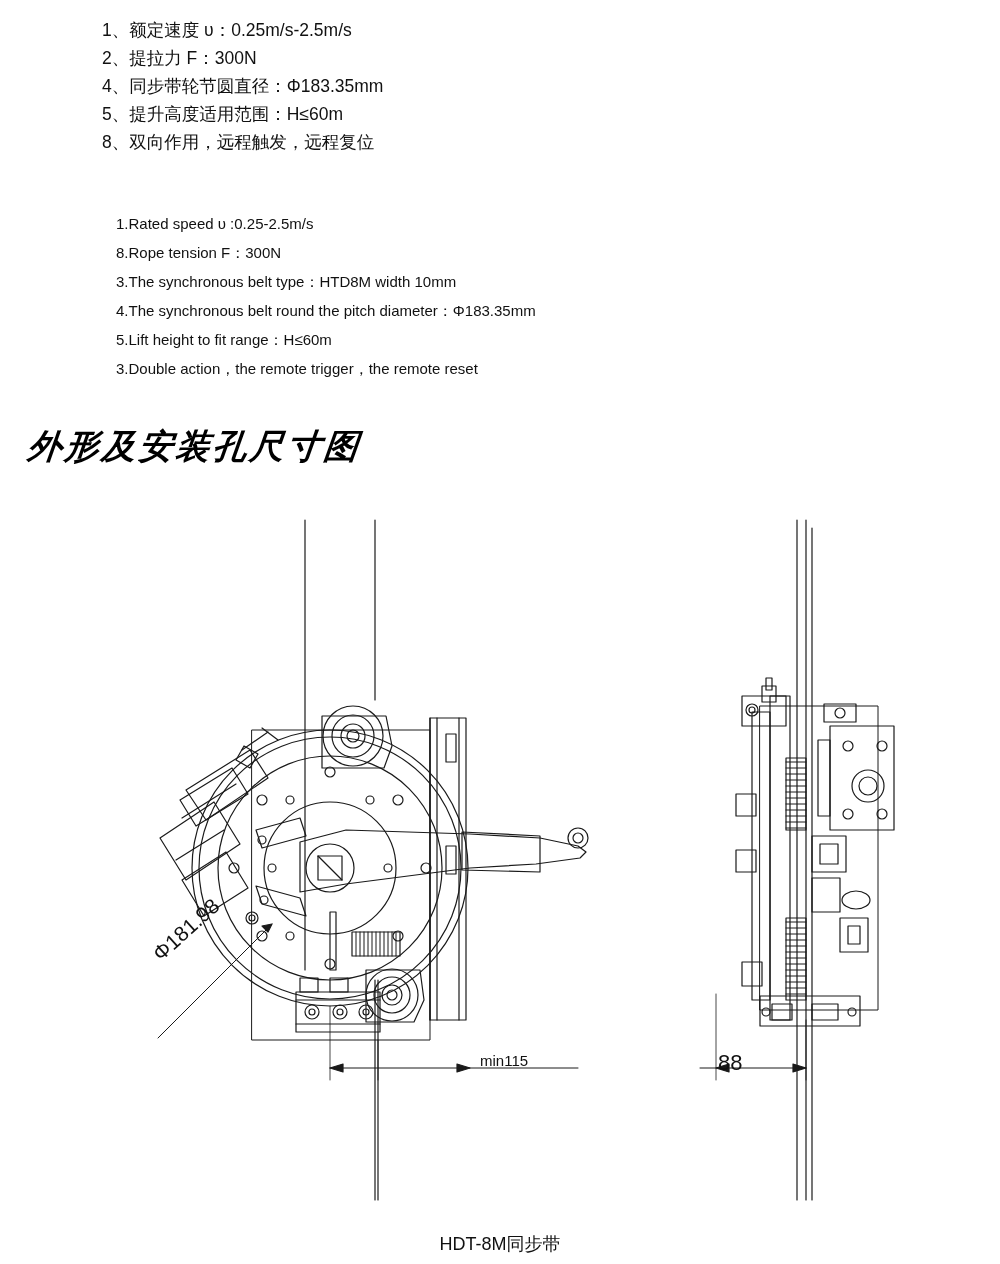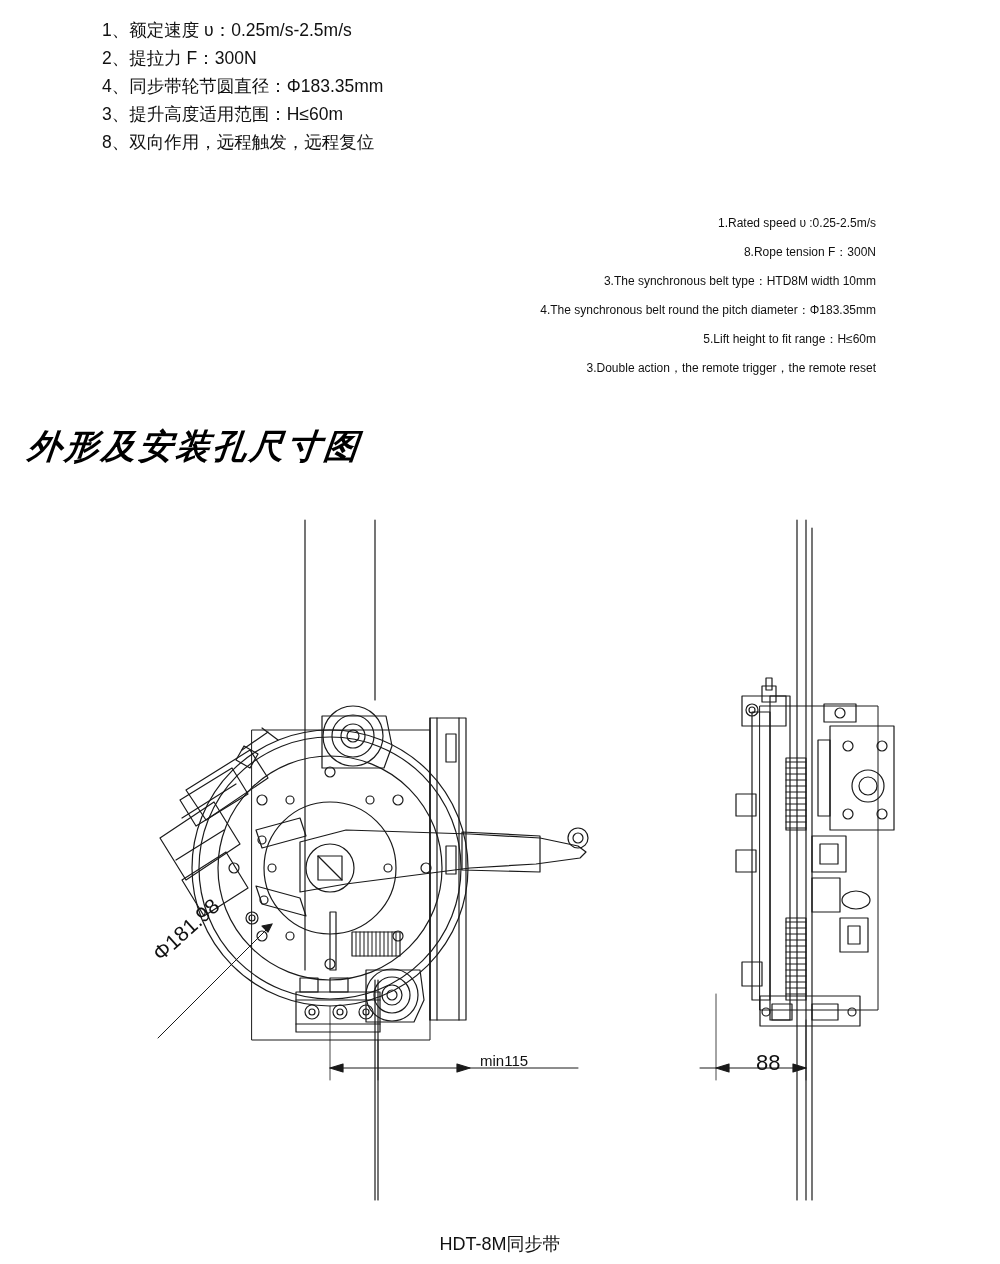--- a/index.html
+++ b/index.html
@@ -36,25 +36,24 @@
   }
 
   
   .spec-en {
     position: absolute;
     left: 116px;
     top: 209px;
     width: 760px;
   }
   .spec-en .line {
-    font-size: 12px;
+    font-size: 15px;
     line-height: 29px;
     color: #111;
     white-space: nowrap;
-    text-align: right;
   }
 
   
   .section-heading {
     position: absolute;
     left: 28px;
     top: 424px;
     font-family: "Liberation Serif", serif;
     font-size: 34px;
     font-weight: bold;
@@ -92,21 +91,20 @@
   }
   .dim-min115 {
     left: 480px;
     top: 1052px;
     font-size: 15px;
   }
   .dim-88 {
     left: 718px;
     top: 1050px;
     font-size: 22px;
-    margin-left: 38px;
   }
 
   
   .caption {
     position: absolute;
     left: 0;
     top: 1232px;
     width: 1000px;
     text-align: center;
     font-size: 18px;
@@ -115,21 +113,21 @@
 </style>
 </head>
 <body>
 
 <div class="page">
 
   <div class="spec-cn">
     <div class="line">1、额定速度 υ：0.25m/s-2.5m/s</div>
     <div class="line">2、提拉力 F：300N</div>
     <div class="line">4、同步带轮节圆直径：Φ183.35mm</div>
-    <div class="line">3、提升高度适用范围：H≤60m</div>
+    <div class="line">5、提升高度适用范围：H≤60m</div>
     <div class="line">8、双向作用，远程触发，远程复位</div>
   </div>
 
   <div class="spec-en">
     <div class="line">1.Rated speed υ :0.25-2.5m/s</div>
     <div class="line">8.Rope tension F：300N</div>
     <div class="line">3.The synchronous belt type：HTD8M  width 10mm</div>
     <div class="line">4.The synchronous belt round the pitch diameter：Φ183.35mm</div>
     <div class="line">5.Lift height to fit range：H≤60m</div>
     <div class="line">3.Double action，the remote trigger，the remote reset</div>

